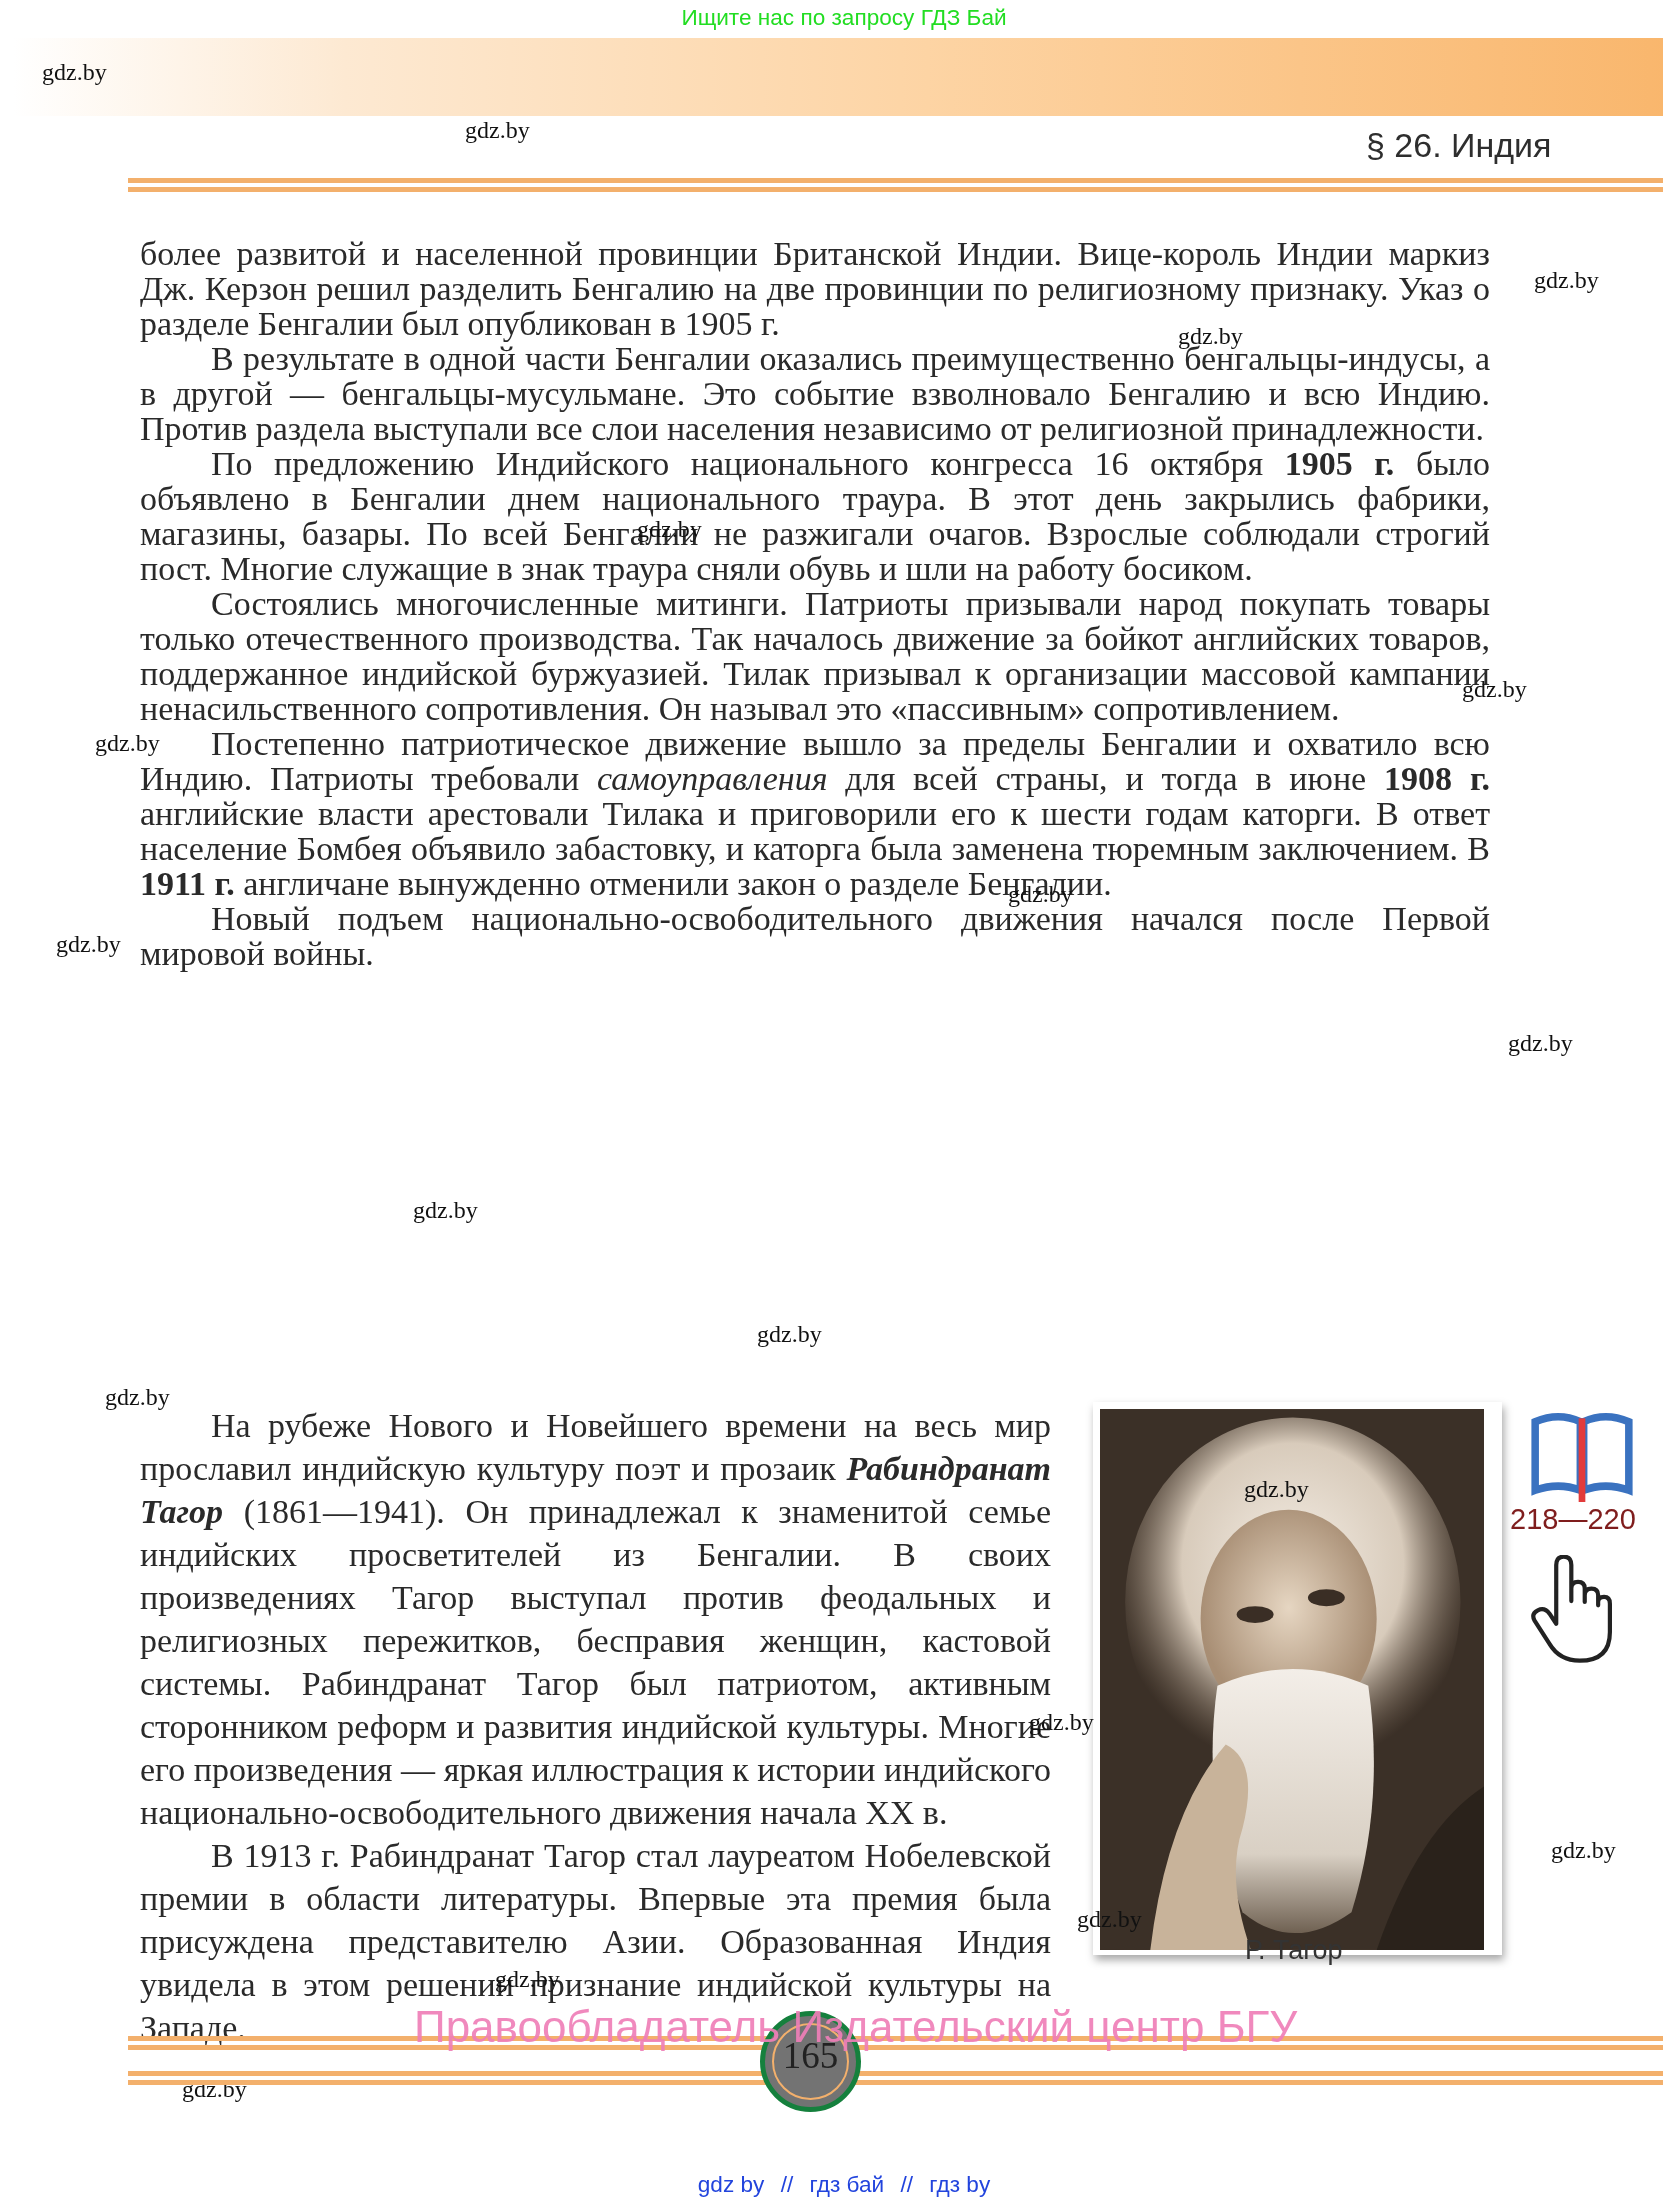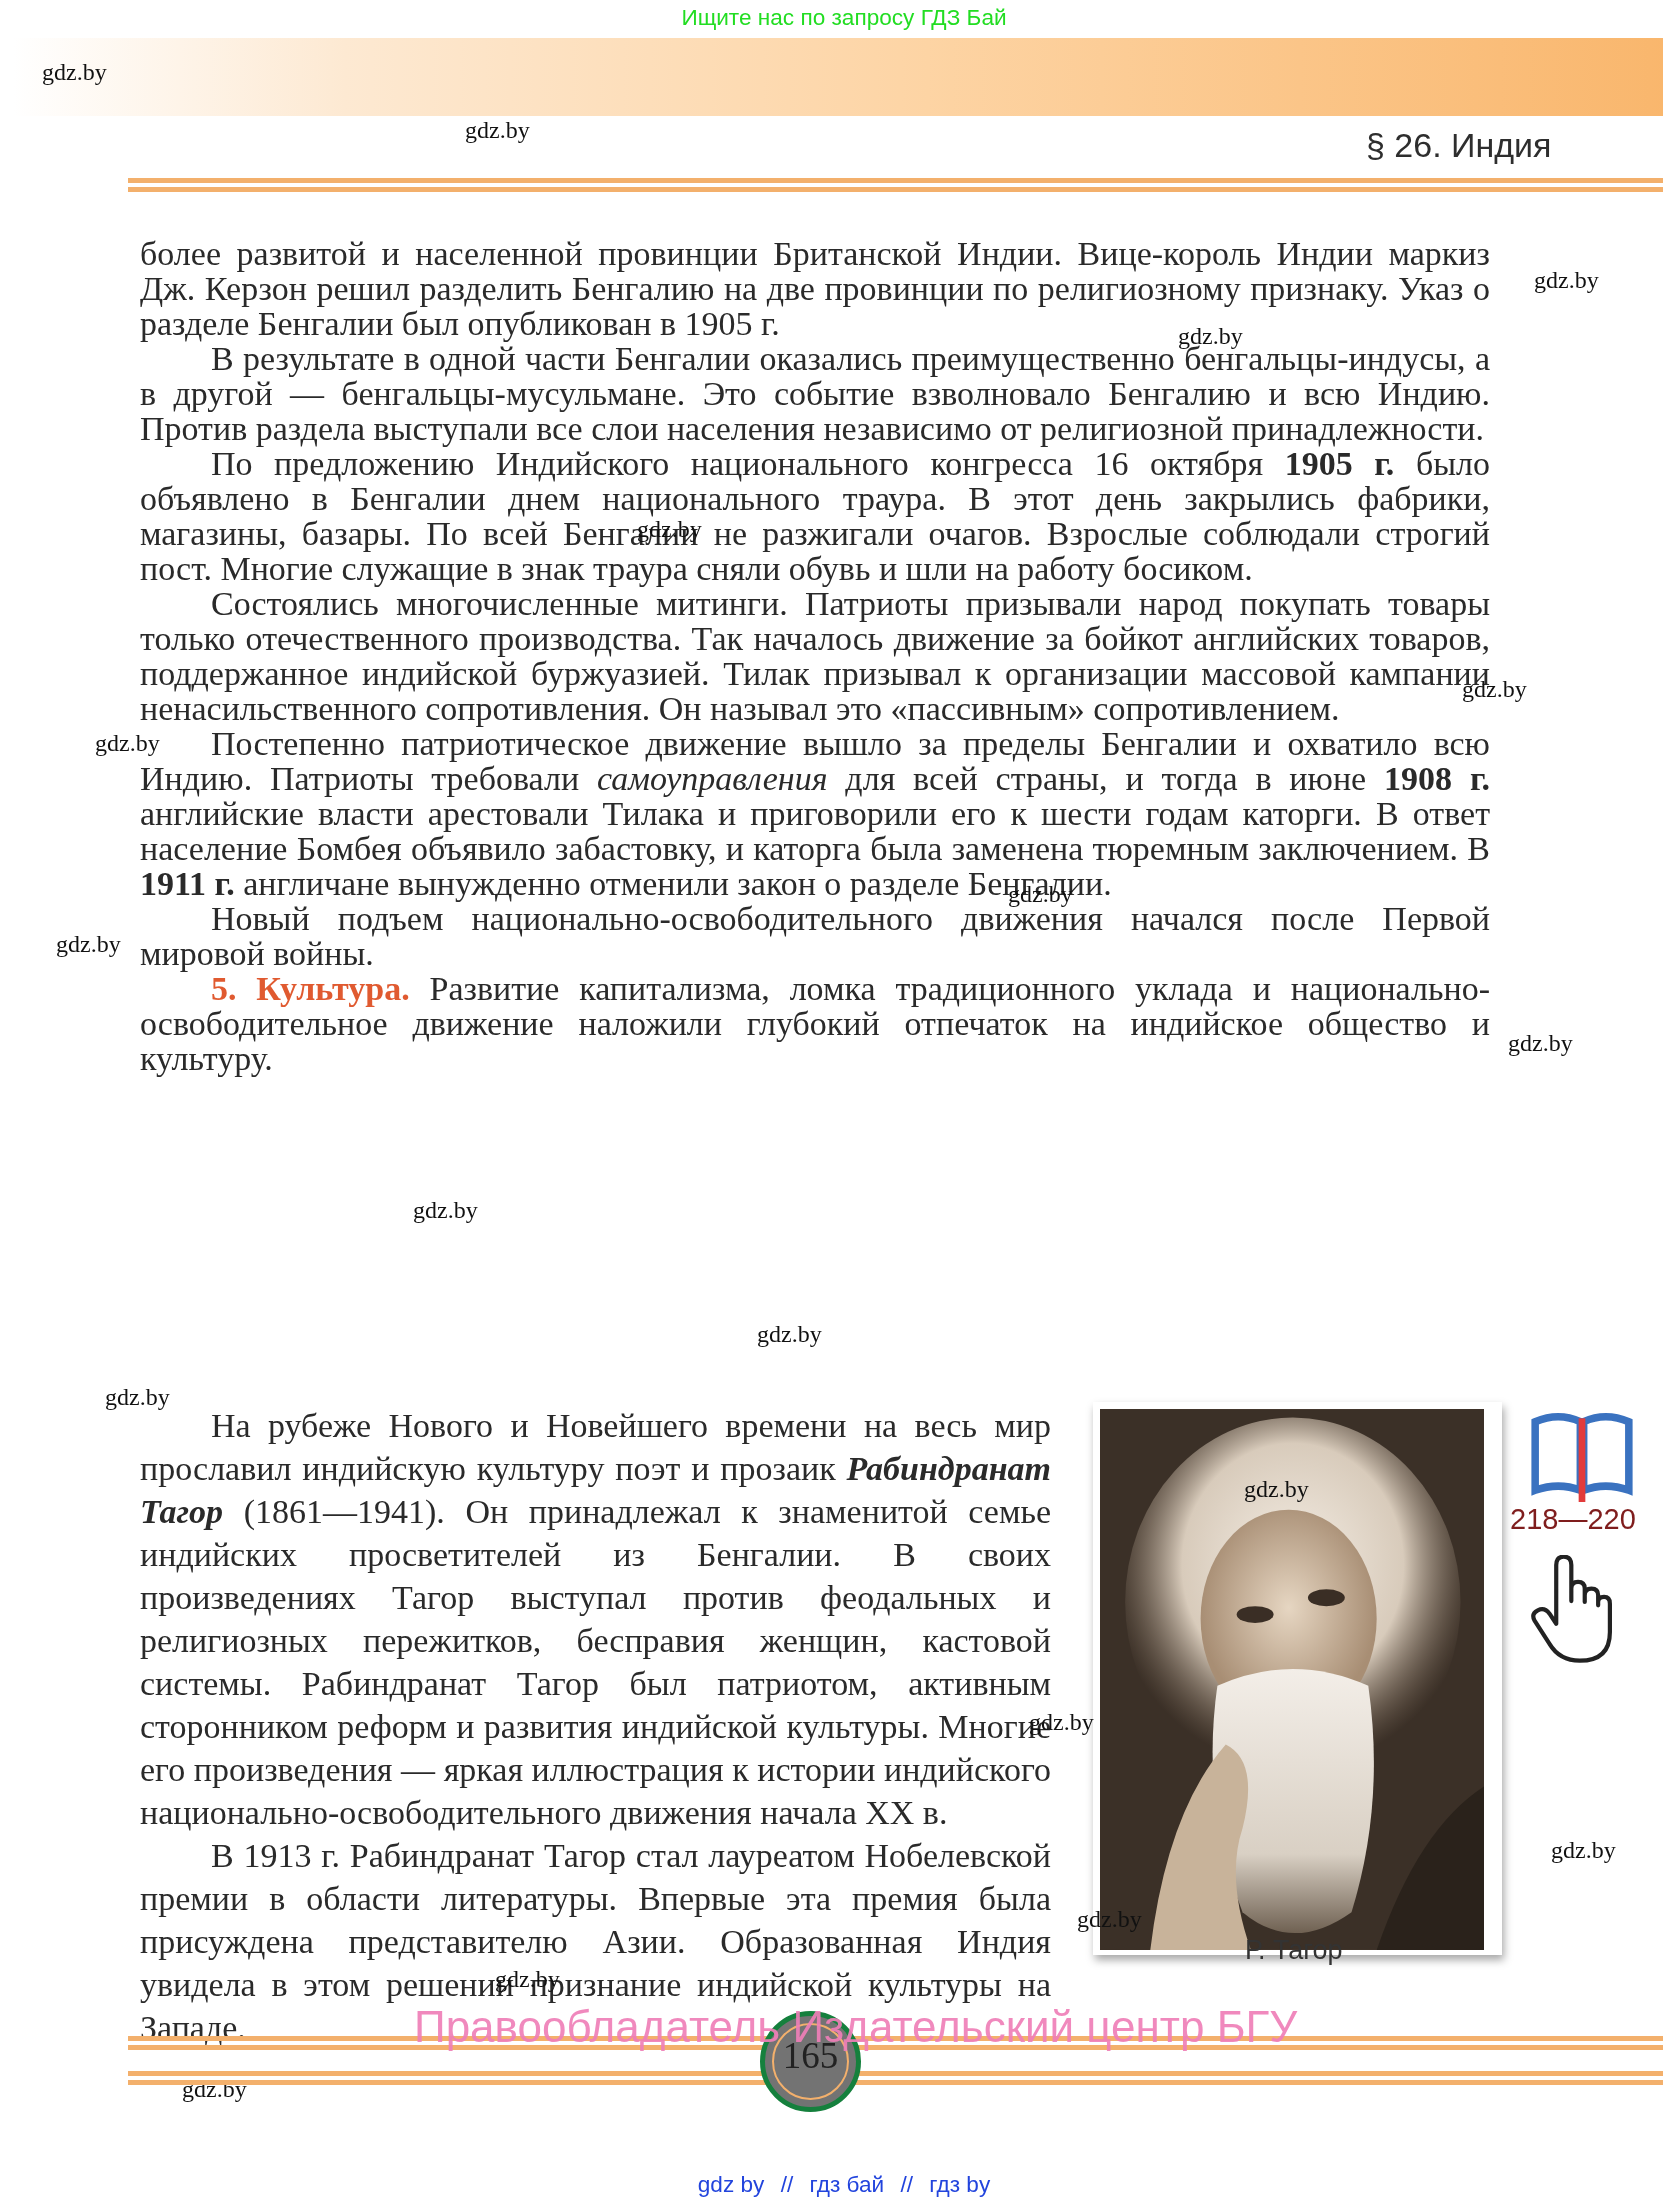--- a/index.html
+++ b/index.html
@@ -47,21 +47,20 @@
   <div class="hline" style="top:187px; width:1535px;"></div>
 </div>
 
 <div id="text-body" class="abs">
     <p class="noindent"><span>более развитой и населенной провинции Британской Индии. Вице-король Индии маркиз Дж. Керзон решил разделить Бенгалию на две провинции по религиозному признаку. Указ о разделе Бенгалии был опубликован в 1905 г.</span></p>
     <p><span>В результате в одной части Бенгалии оказались преимущественно бенгальцы-индусы, а в другой — бенгальцы-мусульмане. Это событие взволновало Бенгалию и всю Индию. Против раздела выступали все слои населения независимо от религиозной принадлежности.</span></p>
     <p><span>По предложению Индийского национального конгресса 16 октября </span><span class="b">1905 г.</span><span> было объявлено в Бенгалии днем национального траура. В этот день закрылись фабрики, магазины, базары. По всей Бенгалии не разжигали очагов. Взрослые соблюдали строгий пост. Многие служащие в знак траура сняли обувь и шли на работу босиком.</span></p>
     <p><span>Состоялись многочисленные митинги. Патриоты призывали народ покупать товары только отечественного производства. Так началось движение за бойкот английских товаров, поддержанное индийской буржуазией. Тилак призывал к организации массовой кампании ненасильственного сопротивления. Он называл это «пассивным» сопротивлением.</span></p>
     <p><span>Постепенно патриотическое движение вышло за пределы Бенгалии и охватило всю Индию. Патриоты требовали </span><span class="i">самоуправления</span><span> для всей страны, и тогда в июне </span><span class="b">1908 г.</span><span> английские власти арестовали Тилака и приговорили его к шести годам каторги. В ответ население Бомбея объявило забастовку, и каторга была заменена тюремным заключением. В </span><span class="b">1911 г.</span><span> англичане вынужденно отменили закон о разделе Бенгалии.</span></p>
     <p><span>Новый подъем национально-освободительного движения начался после Первой мировой войны.</span></p>
-    <p><span class="sect">5. Культура.</span><span> Развитие капитализма, ломка традиционного уклада и национально-освободительное движение наложили глубокий отпечаток на индийское общество и культуру.</span></p>
   </div>
 
 <div id="tagore-block" class="abs">
     <p><span>На рубеже Нового и Новейшего времени на весь мир прославил индийскую культуру поэт и прозаик </span><span class="bi">Рабиндранат Тагор</span><span> (1861—1941). Он принадлежал к знаменитой семье индийских просветителей из Бенгалии. В своих произведениях Тагор выступал против феодальных и религиозных пережитков, бесправия женщин, кастовой системы. Рабиндранат Тагор был патриотом, активным сторонником реформ и развития индийской культуры. Многие его произведения — яркая иллюстрация к истории индийского национально-освободительного движения начала XX в.</span></p>
     <p><span>В 1913 г. Рабиндранат Тагор стал лауреатом Нобелевской премии в области литературы. Впервые эта премия была присуждена представителю Азии. Образованная Индия увидела в этом решении признание индийской культуры на Западе.</span></p>
   </div>
 
 <div id="photo" class="abs">
   <div id="photo-inner">
     <svg width="384" height="541" viewBox="0 0 458 645">

